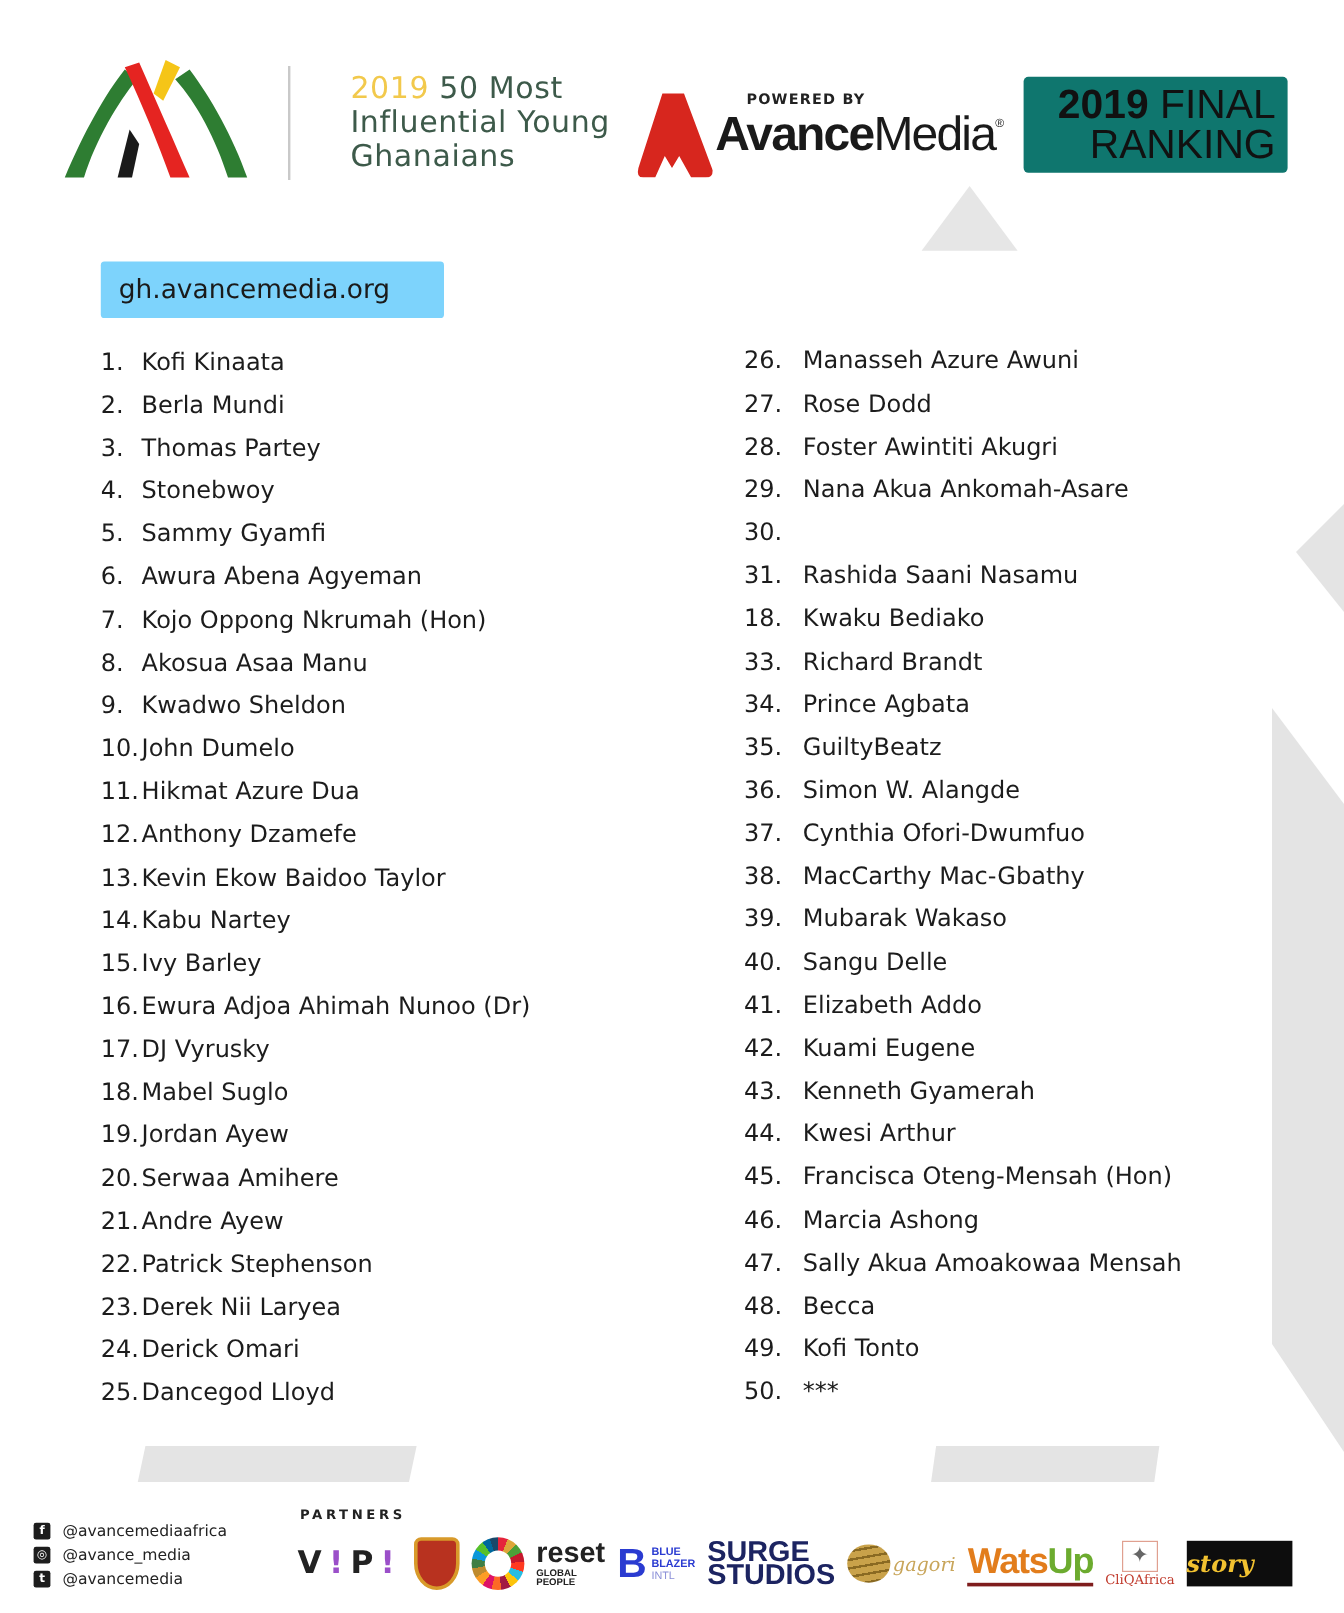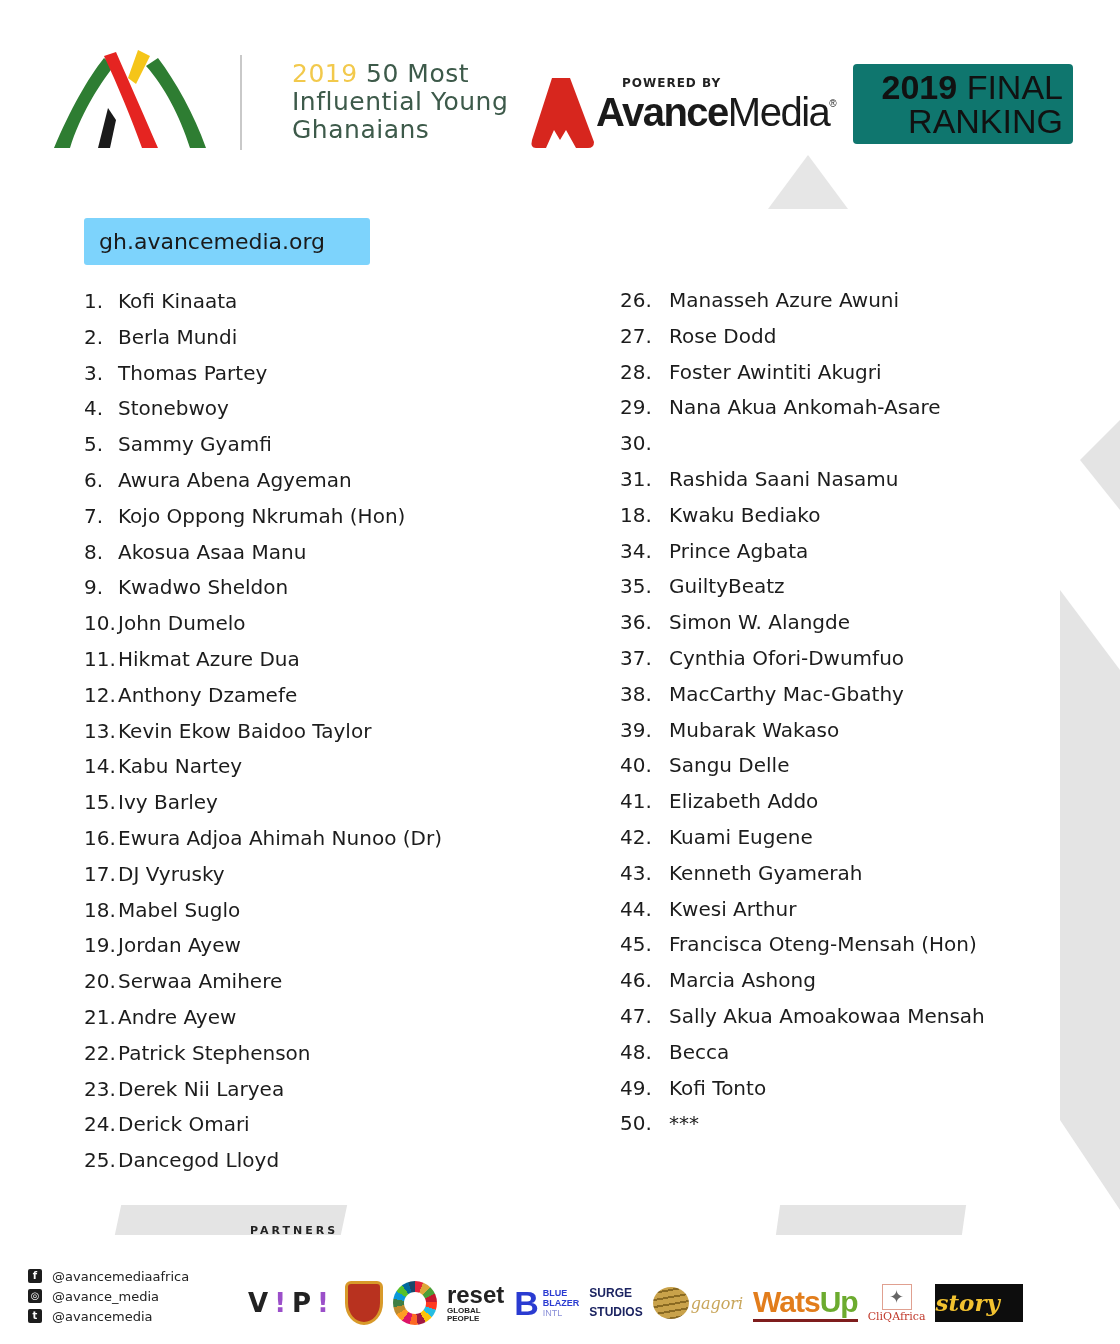--- a/index.html
+++ b/index.html
@@ -42,48 +42,48 @@
   .col-left { left: 84px; top: 284px; }
   .col-right { left: 620px; top: 283px; }
   .col-left .num { display: inline-block; width: 34px; }
   .col-right .num { display: inline-block; width: 49px; }
 
   
   .socials { position: absolute; left: 28px; top: 1266px; font-family: "DejaVu Sans", sans-serif; font-size: 13px; color: #222; }
   .social-row { display: flex; align-items: center; height: 20px; }
   .social-icon { width: 14px; height: 14px; background: #1d1d1d; border-radius: 2px; color: #fff; font-size: 10px; font-weight: bold;
     text-align: center; line-height: 14px; margin-right: 10px; }
-  .partners-label { position: absolute; left: 250px; top: 1224px; font-size: 11px; font-weight: bold; letter-spacing: 3px; color: #222; }
+  .partners-label { position: absolute; left: 250px; top: 1256px; font-size: 11px; font-weight: bold; letter-spacing: 3px; color: #222; }
   .partners { position: absolute; left: 248px; top: 1278px; height: 50px; display: flex; align-items: center; }
   .partner { margin-right: 10px; display: flex; align-items: center; }
   .p-vip { font-family: "DejaVu Sans", sans-serif; font-size: 26px; font-weight: bold; letter-spacing: 6px; color: #222; }
   .p-vip .bang { color: #9b4fc9; }
   .p-shield { width: 38px; height: 44px; background: #b8321f; border-radius: 6px 6px 50% 50%; border: 3px solid #d89a2a; }
   .p-sdg { width: 44px; height: 44px; border-radius: 50%;
     background: conic-gradient(#e5243b 0 6%, #dda63a 6% 12%, #4c9f38 12% 18%, #c5192d 18% 24%, #ff3a21 24% 30%, #26bde2 30% 36%, #fcc30b 36% 42%, #a21942 42% 48%, #fd6925 48% 54%, #dd1367 54% 60%, #fd9d24 60% 66%, #bf8b2e 66% 72%, #3f7e44 72% 78%, #0a97d9 78% 84%, #56c02b 84% 90%, #00689d 90% 95%, #19486a 95% 100%);
     position: relative; }
   .p-sdg::after { content: ""; position: absolute; left: 11px; top: 11px; width: 22px; height: 22px; background: #fff; border-radius: 50%; }
   .p-reset { font-family: "Liberation Sans", sans-serif; line-height: 1; color: #222; }
   .p-reset .big { font-size: 24px; font-weight: bold; display: block; }
   .p-reset .small { font-size: 8px; font-weight: bold; display: block; }
   .p-blue { color: #2a3bd1; font-family: "Liberation Sans", sans-serif; display: flex; align-items: center; }
   .p-blue .glyph { font-size: 34px; font-weight: bold; margin-right: 4px; }
   .p-blue .txt { font-size: 9px; line-height: 10px; font-weight: bold; }
-  .p-surge { font-family: "Liberation Sans", sans-serif; font-weight: bold; font-size: 12px; line-height: 19px; color: #1c2461; }
+  .p-surge { font-family: "Liberation Sans", sans-serif; font-weight: bold; font-size: 24px; line-height: 19px; color: #1c2461; }
   .p-gagori { display: flex; align-items: center; }
   .p-gagori .ball { width: 36px; height: 32px; border-radius: 50%; background: repeating-linear-gradient(170deg, #c9a24a 0 5px, #8a6a22 5px 7px); }
   .p-gagori .word { font-family: "DejaVu Serif", serif; font-style: italic; font-size: 16px; color: #c8a55a; margin-left: 2px; }
   .p-watsup { font-family: "Liberation Sans", sans-serif; font-weight: bold; font-size: 30px; letter-spacing: -1px; border-bottom: 3px solid #7f1d1d; line-height: 34px; }
   .p-watsup .w { color: #e27d1c; }
   .p-watsup .u { color: #6cab2f; }
   .p-cliq { display: flex; flex-direction: column; align-items: center; }
   .p-cliq .box { width: 30px; height: 26px; border: 1px solid #e0a090; font-size: 18px; text-align: center; line-height: 24px; color: #666; }
   .p-cliq .word { font-family: "DejaVu Serif", serif; font-size: 11px; color: #c0392b; }
   .p-story { width: 88px; height: 38px; background: #0d0d0d; color: #f2c230; font-family: "DejaVu Serif", serif; font-style: italic;
-    font-weight: bold; font-size: 23px; text-align: center; line-height: 38px; }
+    font-weight: bold; font-size: 20px; text-align: center; line-height: 38px; }
 </style>
 </head>
 <body>
 
 <div class="deco-tri"></div>
 <svg class="deco-right" viewBox="0 0 60 790" preserveAspectRatio="none">
   <polygon points="60,0 60,90 20,40" fill="#e4e4e4"></polygon>
   <polygon points="0,170 60,250 60,790 0,700" fill="#e4e4e4"></polygon>
 </svg>
 <div class="deco deco-bar1"></div>
@@ -242,20 +242,24 @@
     </li>
     <li>
       <span class="num">31.</span>
       <span>Rashida Saani Nasamu</span>
     </li>
     <li>
       <span class="num">18.</span>
       <span>Kwaku Bediako</span>
     </li>
     <li>
+      <span class="num">33.</span>
+      <span>Richard Brandt</span>
+    </li>
+    <li>
       <span class="num">34.</span>
       <span>Prince Agbata</span>
     </li>
     <li>
       <span class="num">35.</span>
       <span>GuiltyBeatz</span>
     </li>
     <li>
       <span class="num">36.</span>
       <span>Simon W. Alangde</span>

